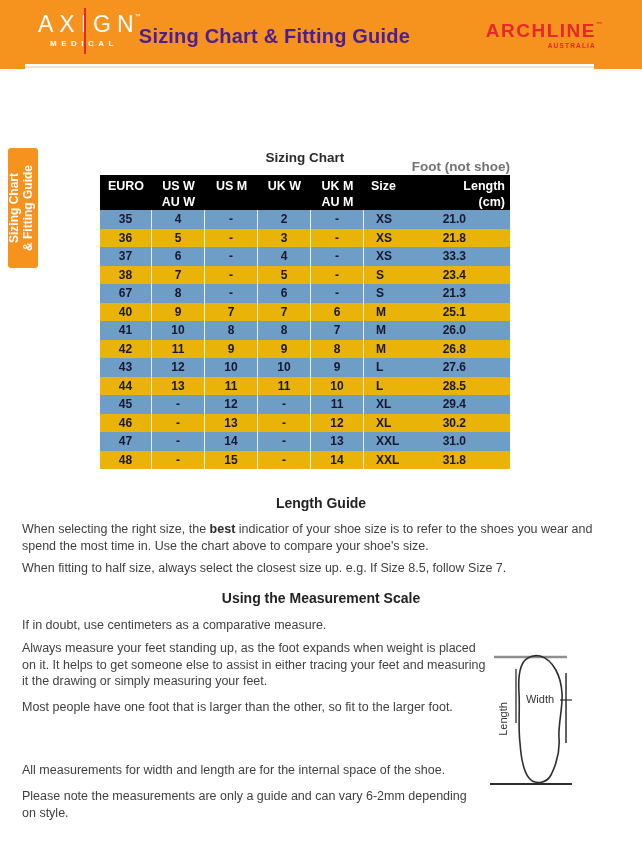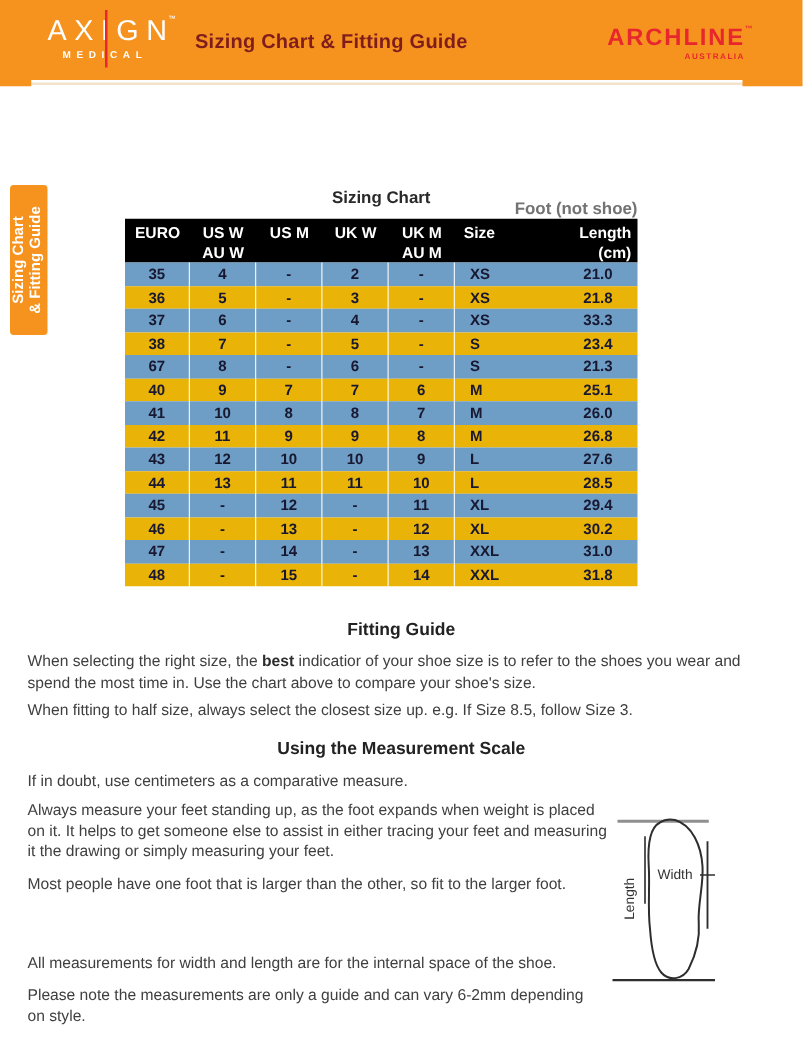--- a/index.html
+++ b/index.html
@@ -7,22 +7,22 @@
     width:642px;height:848px;position:relative;overflow:hidden;
     background:#ffffff;font-family:"Liberation Sans",sans-serif;
   }
   
   .header{position:absolute;left:0;top:0;width:642px;height:64px;background:#F6921E}
   .axign{position:absolute;left:38px;top:13px;width:92px;color:#fff;text-align:center}
   .axign-name{position:relative;display:block;font-size:23px;letter-spacing:6px;font-weight:normal;line-height:1}
   .axign-tm{font-size:6px;vertical-align:top;letter-spacing:0;margin-left:-5px}
   .axign-line{position:absolute;left:46px;top:-5px;width:2px;height:46px;background:#E8262E;z-index:2}
   .axign-sub{display:block;font-size:8px;letter-spacing:4.5px;font-weight:bold;margin-top:3px}
-  .page-title{position:absolute;left:120px;top:25px;width:290px;text-align:center;
-    color:#7f1d1d;font-size:16px;font-weight:bold;letter-spacing:.2px}
+  .page-title{position:absolute;left:120px;top:25px;width:290px;text-align:right;
+    color:#4c1d95;font-size:20px;font-weight:bold;letter-spacing:.2px}
   .archline{position:absolute;right:40px;top:21px;text-align:right;color:#E8262E}
   .archline-name{font-size:19px;font-weight:bold;letter-spacing:1.5px;line-height:1}
   .archline-tm{font-size:6px;vertical-align:top;letter-spacing:0}
   .archline-sub{display:block;font-size:6.5px;font-weight:bold;letter-spacing:1.2px;margin-top:1px;margin-right:6px}
   
   .accent-strip{position:absolute;left:0;top:64px;width:642px;height:5px}
   .accent-mid{position:absolute;left:0;top:2px;width:642px;height:2px;background:#F2E3CA}
   .accent-left{position:absolute;left:0;top:0;width:25px;height:5px;background:#F6921E}
   .accent-right{position:absolute;right:0;top:0;width:48px;height:5px;background:#F6921E}
   
@@ -42,21 +42,21 @@
   .tbody .trow{display:flex;height:18.5px}
   .trow.odd{background:#6E9DC5}
   .trow.even{background:#eab308}
   .tcell{box-sizing:border-box;font-size:12px;font-weight:bold;color:#181830;
     text-align:center;line-height:18.5px}
   .c0{width:52px}.c1{width:53px}.c2{width:53px}.c3{width:53px}.c4{width:53px}.c5{width:53px}.c6{width:93px}
   .tbody .c0,.tbody .c1,.tbody .c2,.tbody .c3,.tbody .c4{border-right:1.5px solid rgba(255,255,255,.85)}
   .c5.hcell{text-align:left;padding-left:7px}
   .c6.hcell{text-align:right;padding-right:5px}
   .tbody .c5{text-align:left;padding-left:12px}
-  .tbody .c6{text-align:right;padding-right:20px}
+  .tbody .c6{text-align:right;padding-right:44px}
   
   .sec-heading{position:absolute;left:0;width:642px;text-align:center;font-size:14px;font-weight:bold;color:#222}
   .para{position:absolute;left:22px;font-size:12.5px;color:#3F3F3F;line-height:1.32}
   .para b{color:#2d2d2d}
   #fg-h{top:495px}
   #fg-p1{top:521px;width:598px}
   #fg-p2{top:560px;width:598px}
   #ms-h{top:590px}
   #ms-p1{top:617px;width:560px}
   #ms-p2{top:640px;width:470px}
@@ -229,23 +229,23 @@
           <div class="tcell c2">15</div>
           <div class="tcell c3">-</div>
           <div class="tcell c4">14</div>
           <div class="tcell c5">XXL</div>
           <div class="tcell c6">31.8</div>
         </div>
       </div>
   </div>
 </div>
 
-<div class="sec-heading" id="fg-h">Fitting Guide</div>
+<div class="sec-heading" id="fg-h">Length Guide</div>
 <div class="para" id="fg-p1"><span>When selecting the right size, the </span><b>best</b><span> indicatior of your shoe size is to refer to the shoes you wear and spend the most time in. Use the chart above to compare your shoe's size.</span></div>
-<div class="para" id="fg-p2">When fitting to half size, always select the closest size up. e.g. If Size 8.5, follow Size 3.</div>
+<div class="para" id="fg-p2">When fitting to half size, always select the closest size up. e.g. If Size 8.5, follow Size 7.</div>
 
 <div class="sec-heading" id="ms-h">Using the Measurement Scale</div>
 <div class="para" id="ms-p1">If in doubt, use centimeters as a comparative measure.</div>
 <div class="para" id="ms-p2">Always measure your feet standing up, as the foot expands when weight is placed on it. It helps to get someone else to assist in either tracing your feet and measuring it the drawing or simply measuring your feet.</div>
 <div class="para" id="ms-p3">Most people have one foot that is larger than the other, so fit to the larger foot.</div>
 <div class="para" id="ms-p4">All measurements for width and length are for the internal space of the shoe.</div>
 <div class="para" id="ms-p5">Please note the measurements are only a guide and can vary 6-2mm depending on style.</div>
 
 <div class="foot-diagram">
   <svg viewBox="0 0 120 150" width="120" height="150">

